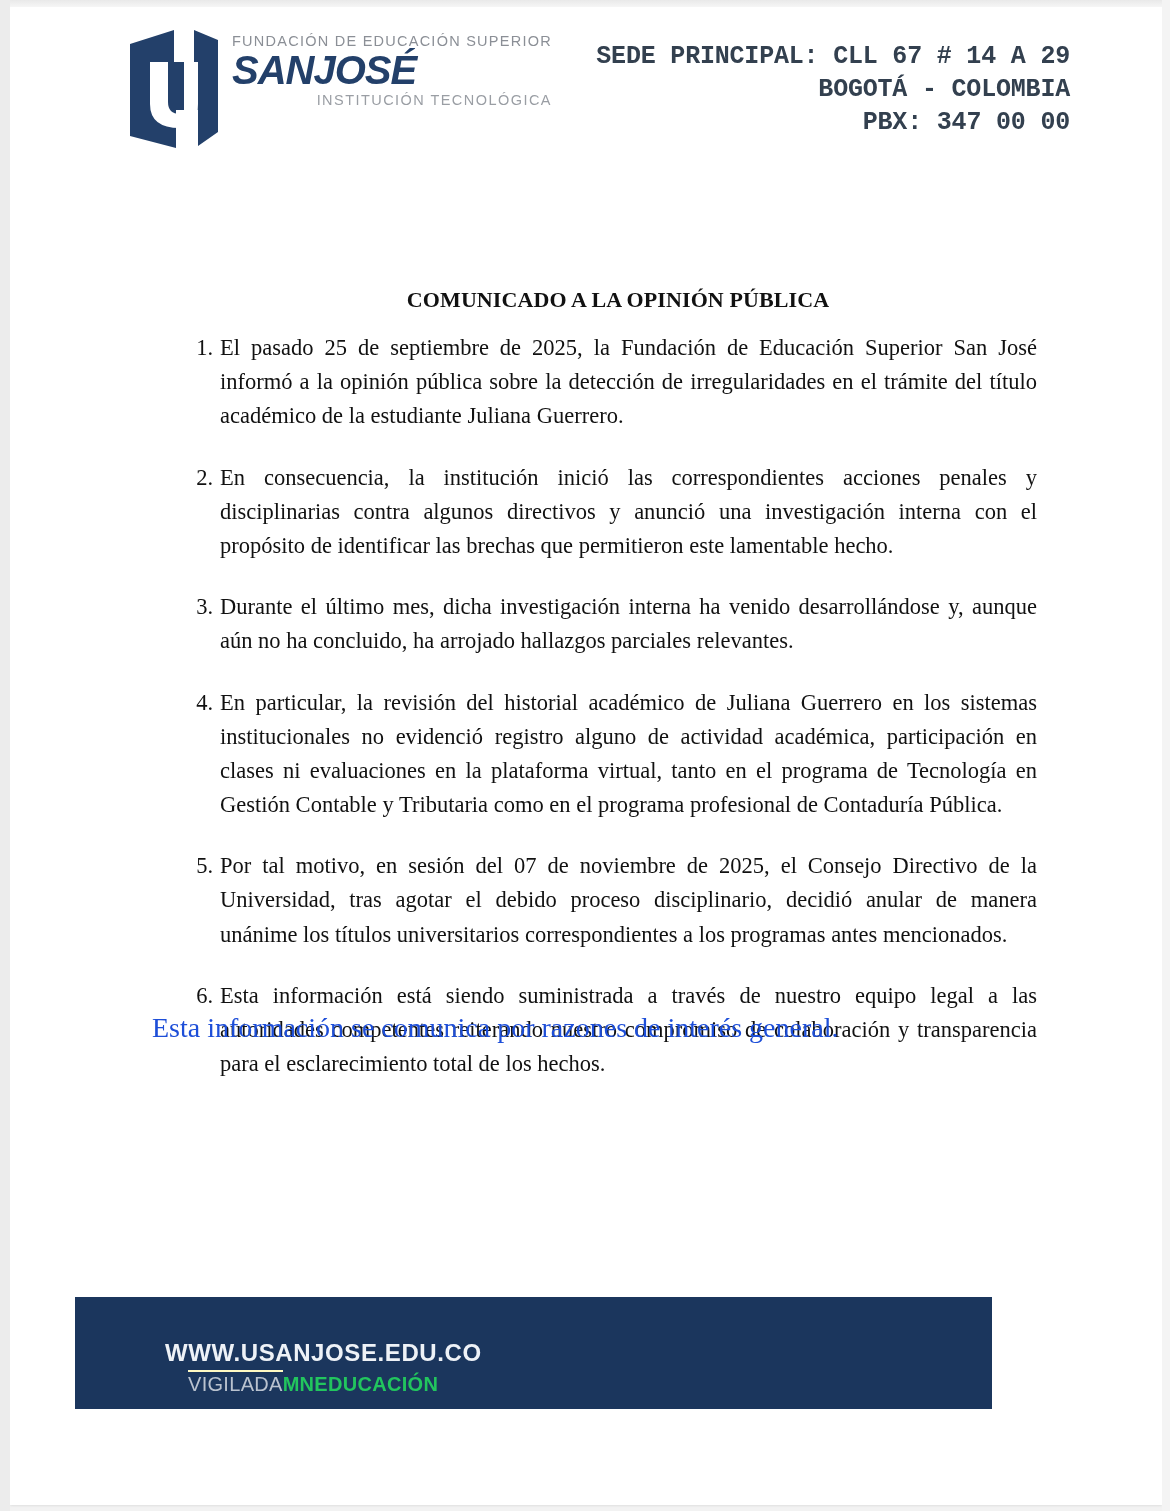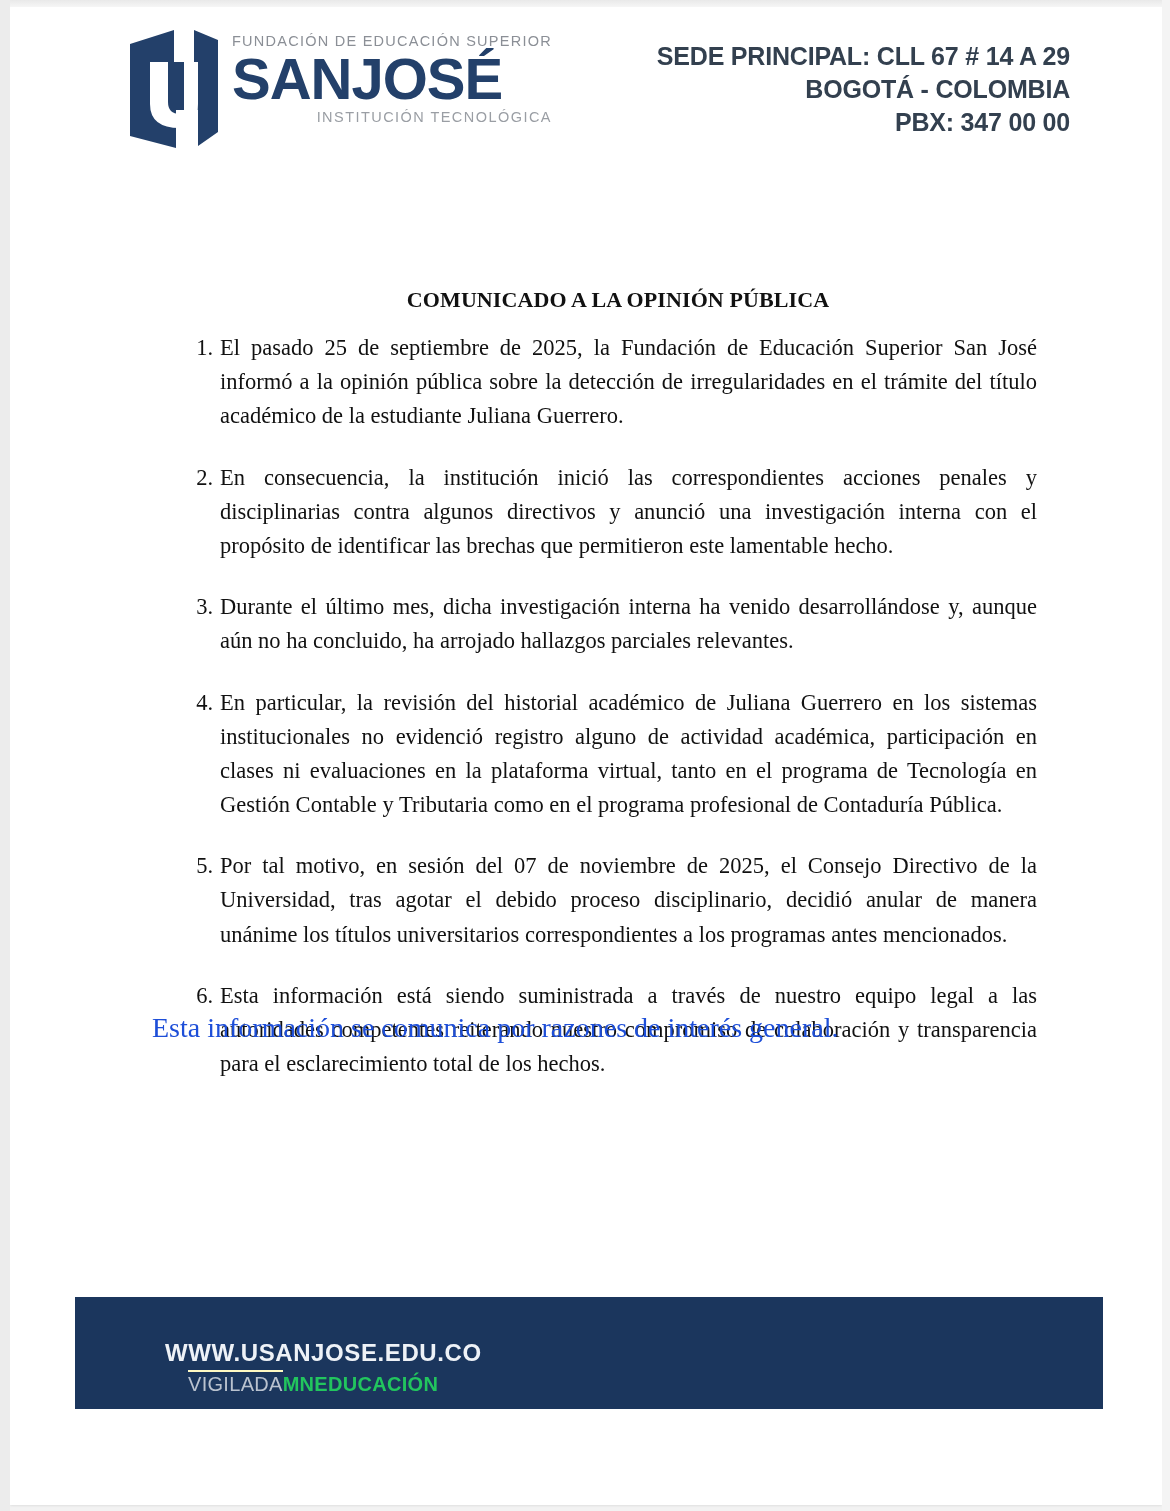--- a/index.html
+++ b/index.html
@@ -88,44 +88,45 @@
     font-size: 14.5px;
     letter-spacing: 1.25px;
     color: #8b8f96;
     font-weight: 400;
     line-height: 1;
     margin-bottom: 2px;
     white-space: nowrap;
   }
   #brand-name {
     font-family: "Liberation Sans", "DejaVu Sans", sans-serif;
-    font-size: 58px;
+    font-size: 40px;
     font-weight: 700;
     color: #23406a;
     letter-spacing: -1px;
     line-height: 0.96;
     white-space: nowrap;
+    font-style: italic;
   }
   #brand-tagline-bottom {
     font-family: "Liberation Sans", "DejaVu Sans", sans-serif;
     font-size: 14.5px;
     letter-spacing: 1.45px;
     color: #9a9ea4;
     font-weight: 400;
     line-height: 1;
     margin-top: 4px;
     text-align: right;
     white-space: nowrap;
   }
   #header-contact {
     position: absolute;
     right: 100px;
     top: 34px;
     text-align: right;
-    font-family: Liberation Sans, sans-serif;
+    font-family: Liberation Mono, monospace;
     font-size: 25px;
     font-weight: 600;
     color: #33404f;
     line-height: 1.32;
     letter-spacing: -0.2px;
     white-space: nowrap;
   }
   #header-contact div { display: block; }
 
   
@@ -185,21 +186,21 @@
     font-size: 28px;
     line-height: 1.5;
     color: #1d4ed8;
   }
 
   
   #doc-footer {
     position: absolute;
     left: 65px;
     top: 1291px;
-    width: 1028px;
+    width: 917px;
     height: 112px;
     background: #1b365d;
   }
   #footer-url {
     position: absolute;
     left: 90px;
     top: 42px;
     font-family: "Liberation Sans", "DejaVu Sans", sans-serif;
     font-size: 24px;
     font-weight: 700;

